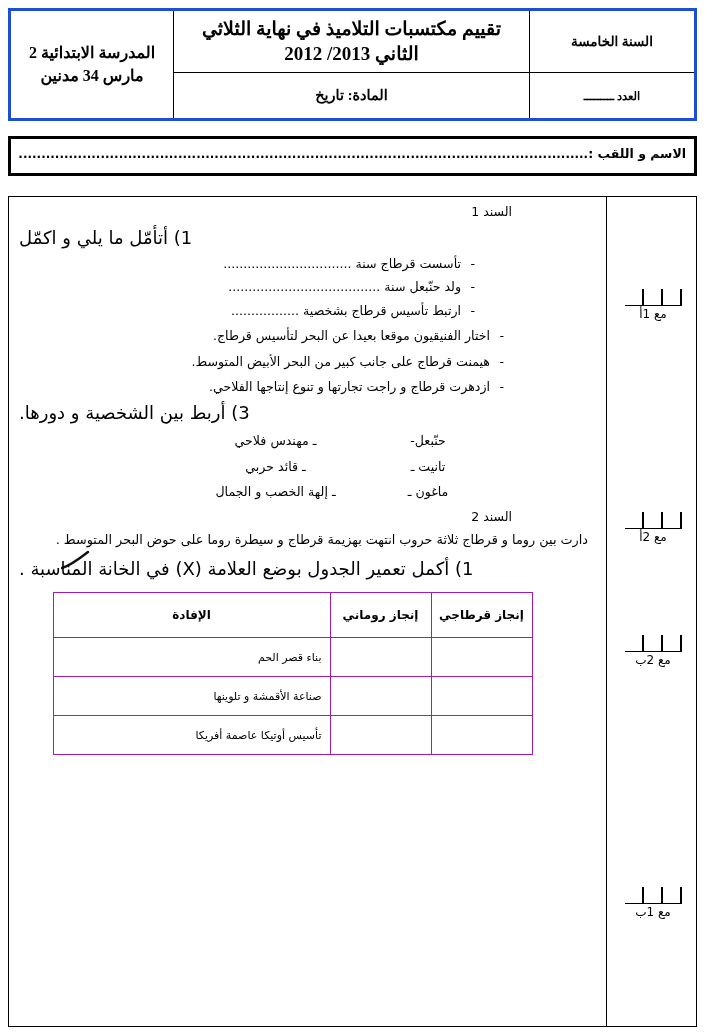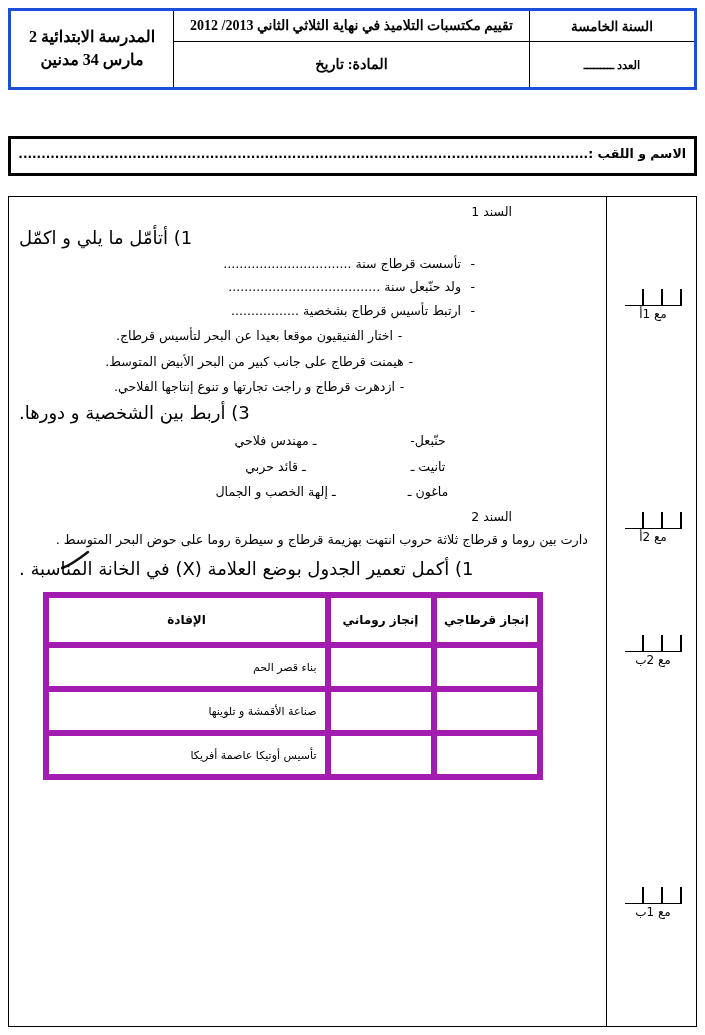--- a/index.html
+++ b/index.html
@@ -36,21 +36,21 @@
     vertical-align: middle;
     text-align: center;
     font-weight: bold;
   }
   .cell-school {
     width: 150px;
     font-size: 16px;
     line-height: 1.42;
   }
   .cell-title {
-    font-size: 14px;
+    font-size: 19px;
     line-height: 1.3;
     padding-top: 6px !important;
     padding-bottom: 6px !important;
   }
   .cell-year {
     width: 152px;
     font-size: 13.5px;
   }
   .cell-subject {
     font-size: 14.5px;
@@ -160,21 +160,21 @@
   li.b3 { padding-right: 112px; }
 
   ul.stmts {
     list-style: none;
     margin: 0;
     padding: 0;
   }
   ul.stmts li {
     font-size: 12.6px;
     margin-top: 13px;
-    text-align: center;
+    text-align: right;
     padding-right: 86px;
     white-space: nowrap;
   }
 
   
   .match {
     margin-top: 13px;
     padding-right: 66px;
     padding-left: 66px;
   }
@@ -204,21 +204,21 @@
     padding-left: 10px;
   }
   table.grid {
     border-collapse: collapse;
     table-layout: fixed;
     width: 440px;
     margin: 0 auto 0 auto;
     border: 1.5px solid #000;
   }
   table.grid th, table.grid td {
-    border: 6px solid #a21caf;
+    border: 1px solid #a21caf;
     font-size: 12px;
     padding: 3px 6px;
     vertical-align: middle;
   }
   table.grid th {
     font-weight: bold;
     text-align: center;
     height: 38px;
     line-height: 1.22;
   }

